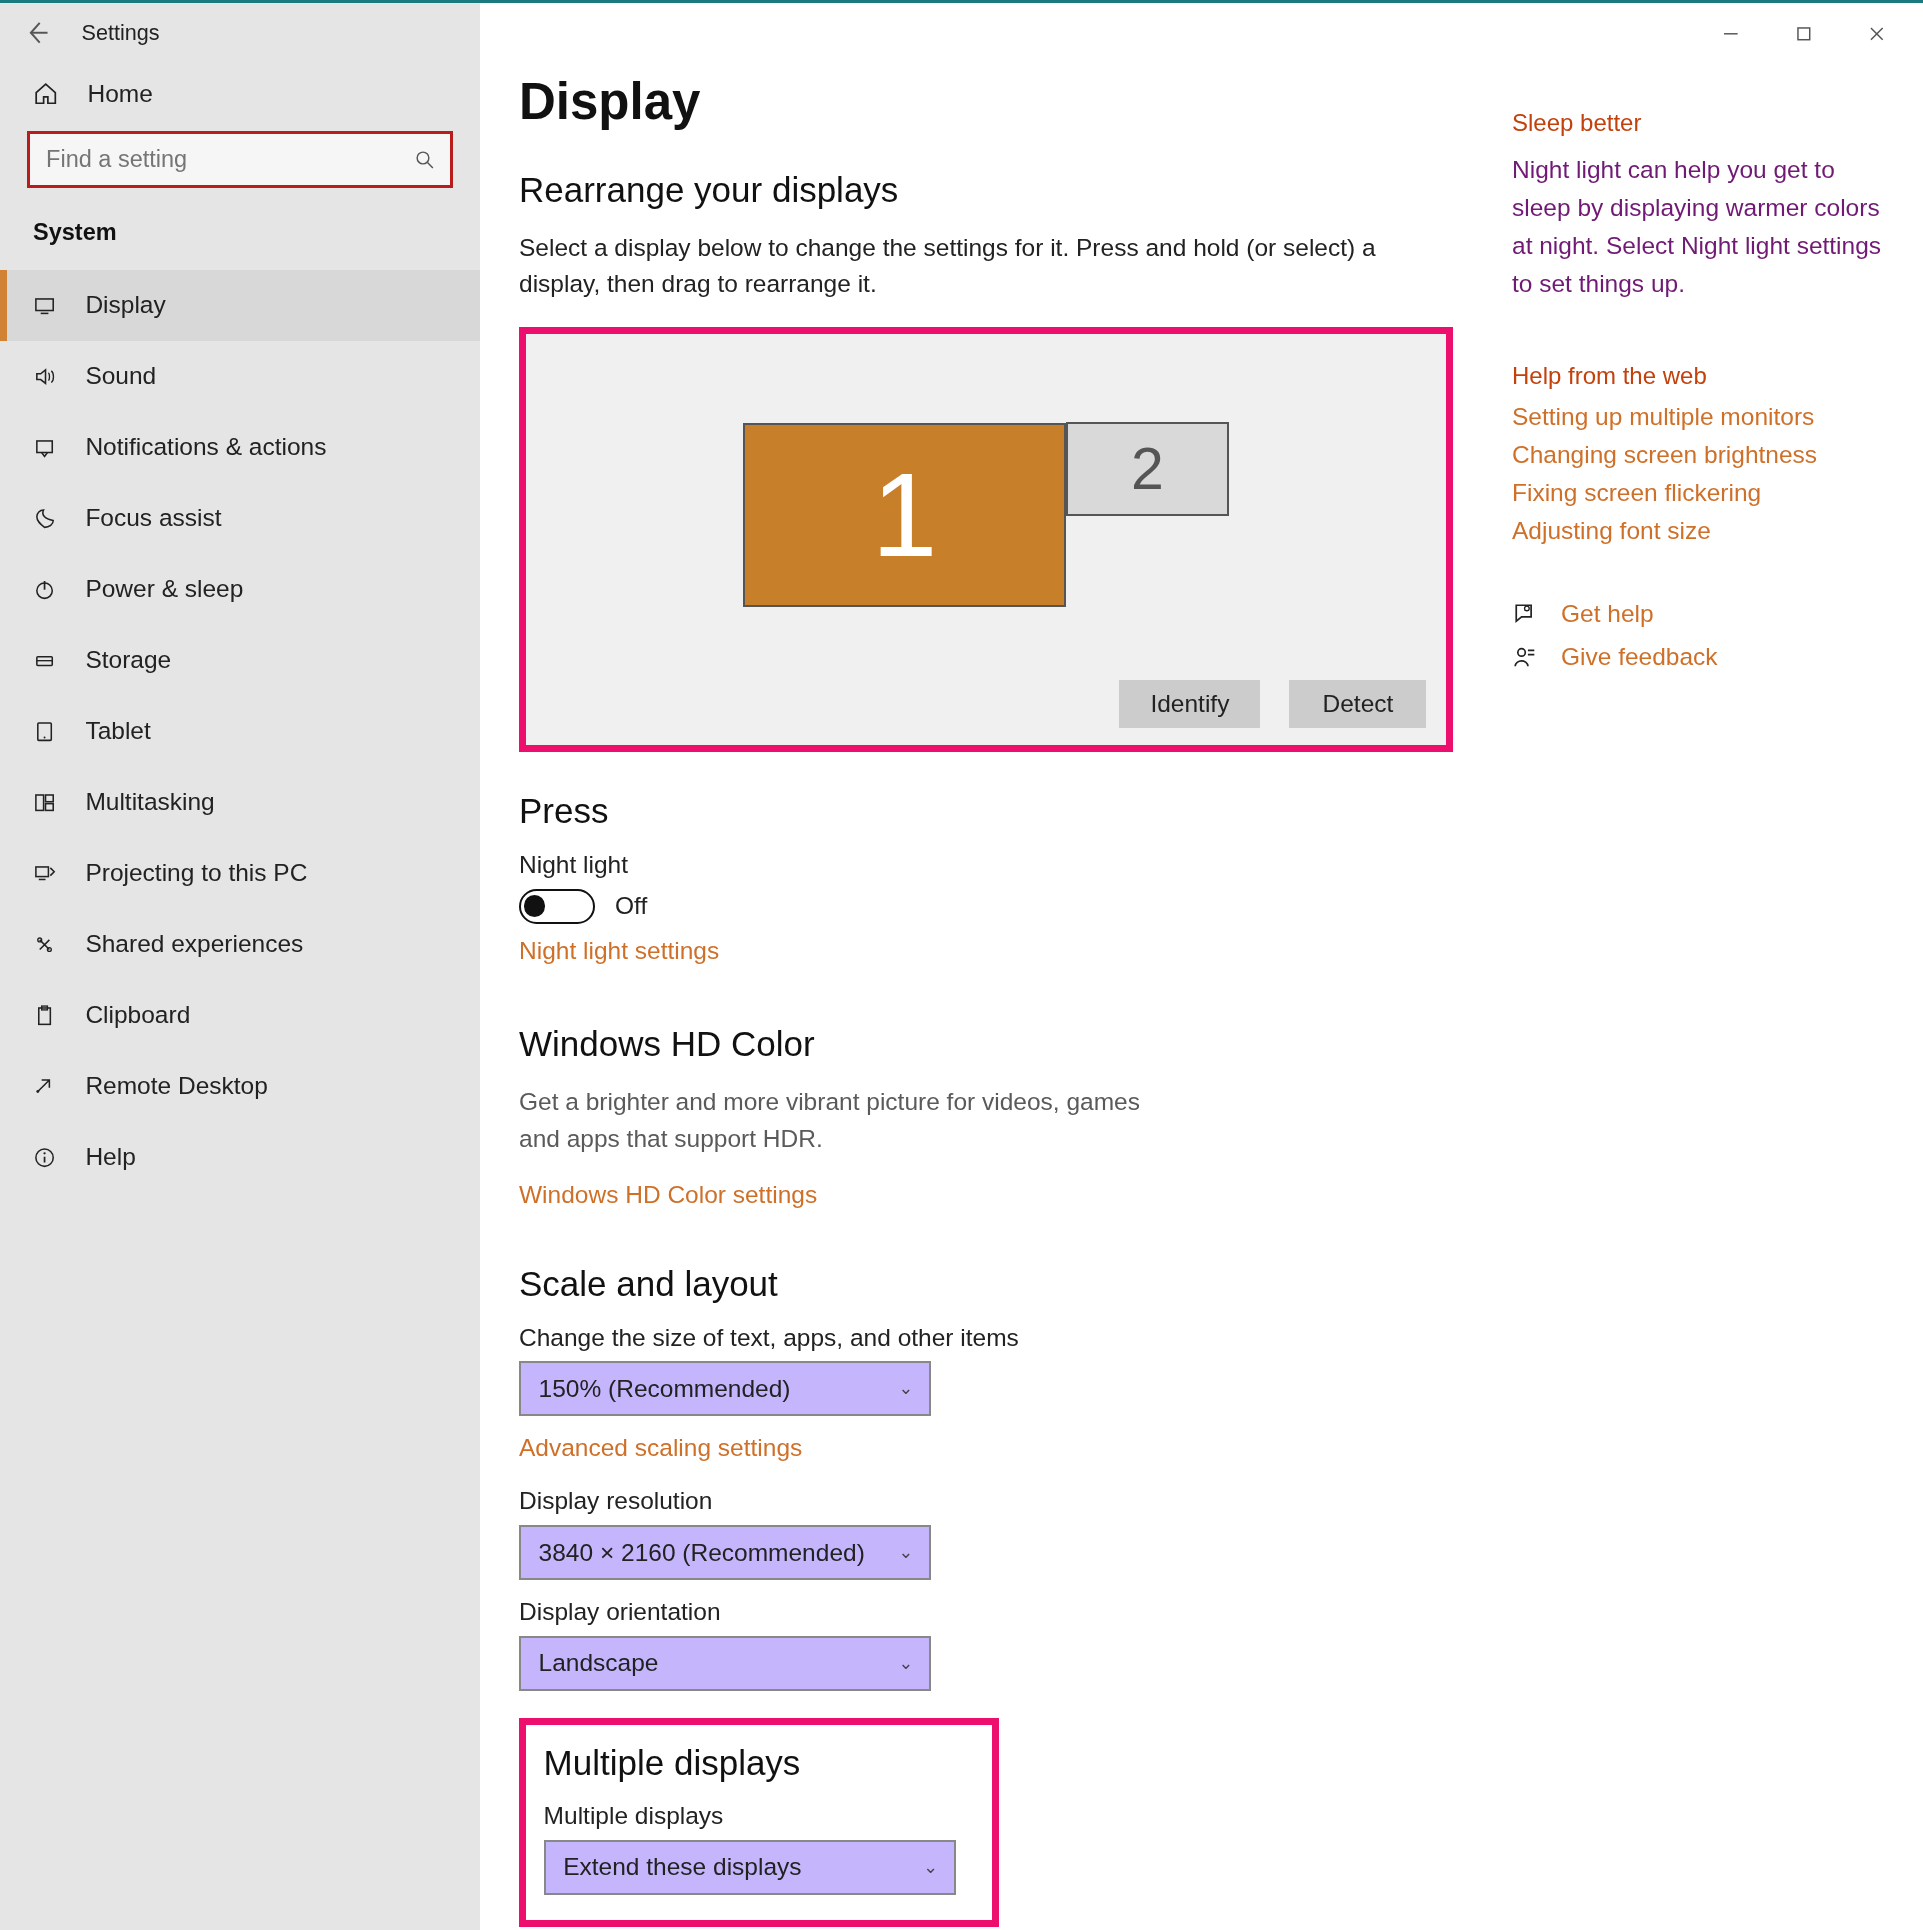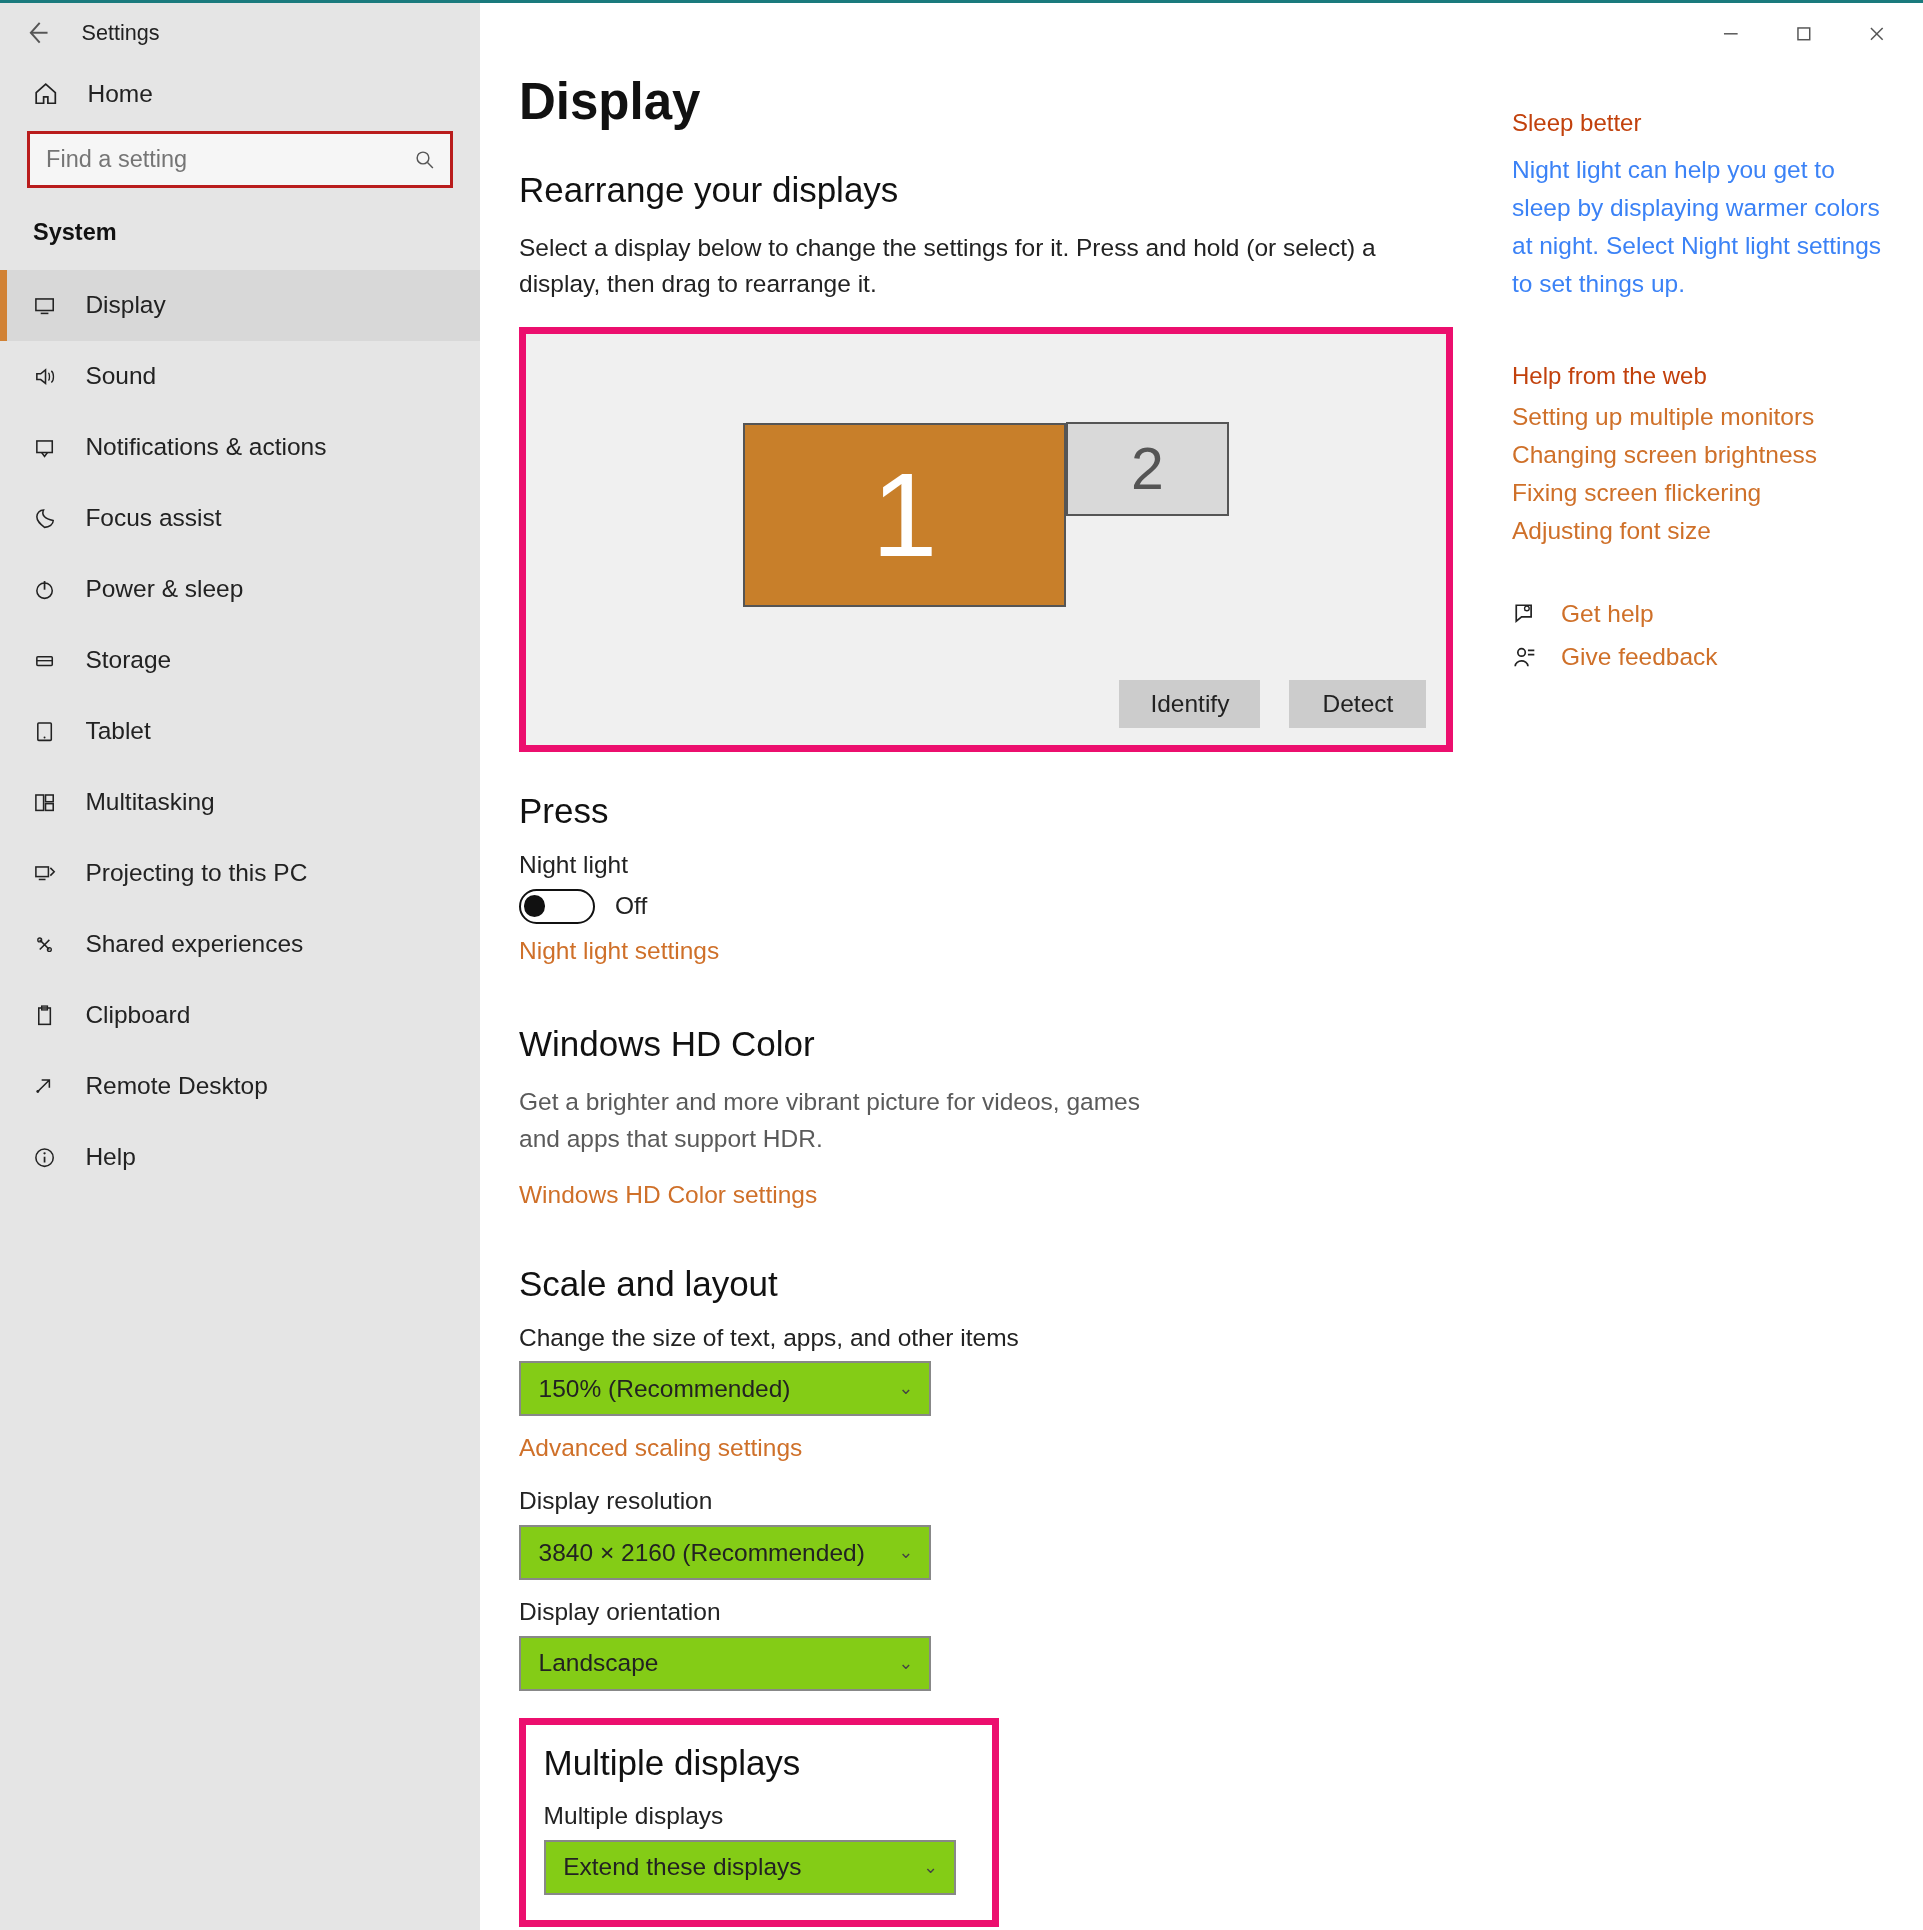--- a/index.html
+++ b/index.html
@@ -53,27 +53,27 @@
   .btn-row{display:flex;justify-content:flex-end;gap:29px;margin-top:3.9px}
   .gbtn{background:var(--btn-bg);border:none;font-size:24.5px;padding:9.8px 31px;min-width:137px;color:#222}
   .section{margin-top:31px}
   .lbl-sm{font-size:24.5px;color:#222;margin:13.7px 0 9.8px 0}
   .toggle-row{display:flex;align-items:center;gap:20px;margin:5.9px 0 13.7px 0}
   .toggle{width:76px;height:35px;border:2px solid #111;border-radius:19.6px;display:flex;align-items:center;padding:2.9px}
   .toggle .knob{width:21.6px;height:21.6px;border-radius:50%;background:#111}
   .toggle-txt{font-size:24.5px;color:#222}
   .link{font-size:24.5px;color:var(--accent-link);margin:5.9px 0;display:block}
   .muted{color:var(--text-muted)}
-  .dd{margin:5.9px 0 17.6px 0;width:412px;height:55px;border:2px solid #888;background:#84cc16;display:flex;align-items:center;justify-content:space-between;padding:0 15.7px 0 17.6px}
+  .dd{margin:5.9px 0 17.6px 0;width:412px;height:55px;border:2px solid #888;background:#c4b5fd;display:flex;align-items:center;justify-content:space-between;padding:0 15.7px 0 17.6px}
   .dd .val{font-size:24.5px;color:#222}
   .dd .chev{font-size:17.6px;color:#444}
   .md-section{border:7.8px solid var(--highlight);padding:17.6px 17.6px 25.5px 17.6px;margin-top:27.4px;width:480px}
   .aside{width:372px;flex-shrink:0;padding-top:37px}
   .aside h3{font-size:24px;font-weight:400;margin:0 0 13.7px 0;color:#c2410c}
-  .aside p{font-size:24.5px;color:#3b82f6;line-height:1.55;margin:0 0 43px 0}
+  .aside p{font-size:24.5px;color:#701a75;line-height:1.55;margin:0 0 43px 0}
   .aside .link{margin:9.8px 0}
   .hrow{display:flex;align-items:center;gap:21.6px;margin:15.7px 0}
   .hrow .ic{width:27.4px;font-size:23.5px;color:#222}
   svg{display:block}
 </style>
 </head>
 <body>
 
 <div class="screen">
 

